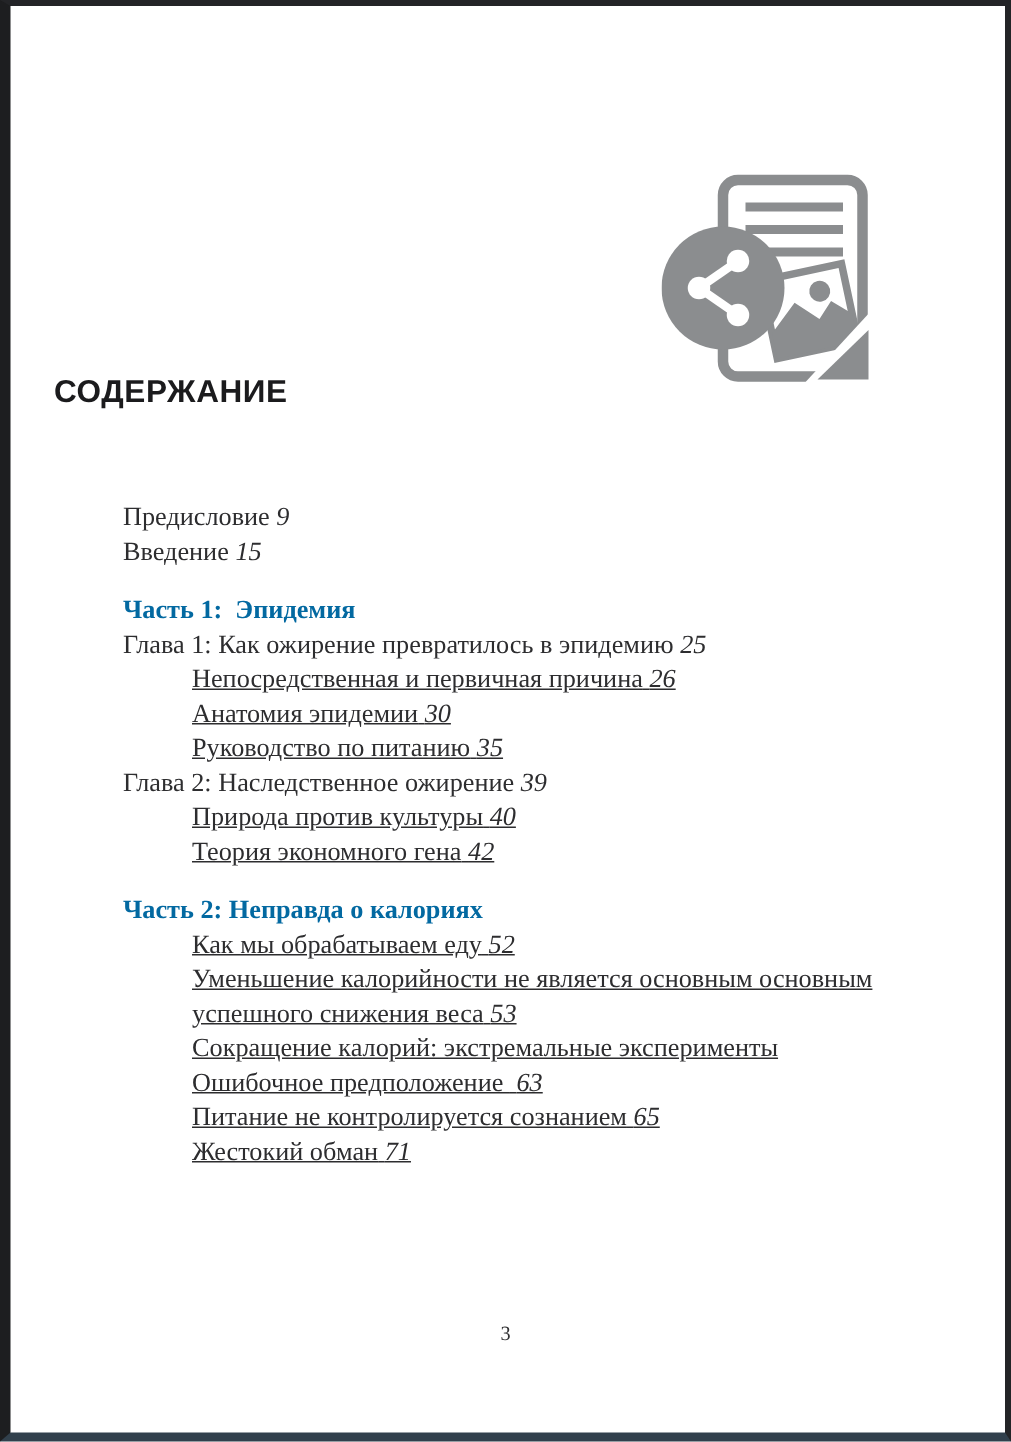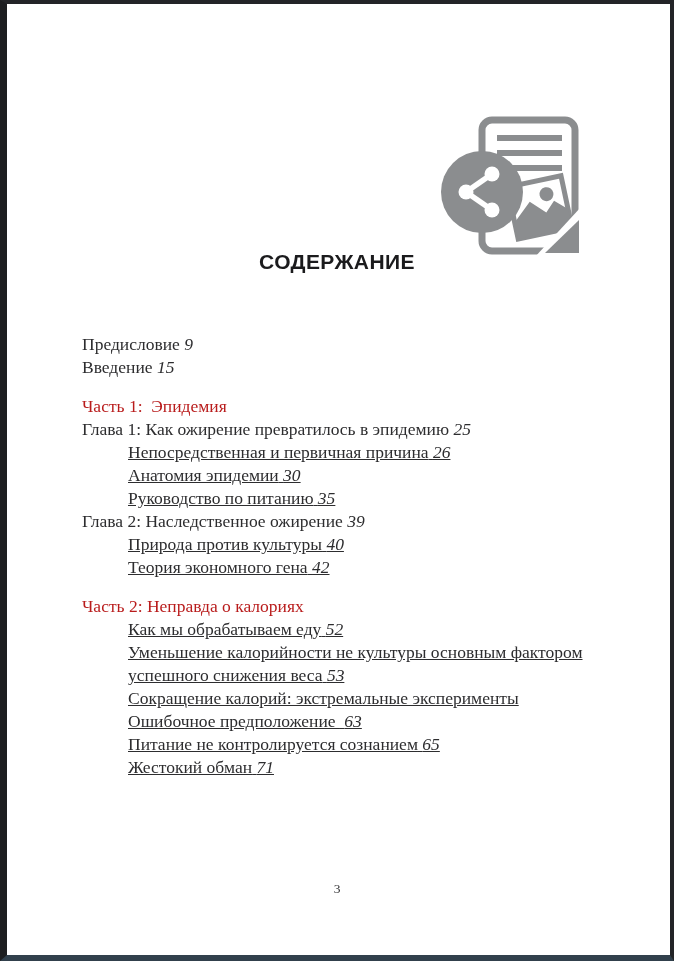--- a/index.html
+++ b/index.html
@@ -10,30 +10,30 @@
   .frame{
     position:absolute;inset:0;box-sizing:border-box;pointer-events:none;
     border-left:7px solid #1d1e20;
     border-top:4px solid #232427;
     border-right:4px solid #232427;
     border-bottom:6px solid #31404c;
   }
   .doc-icon{position:absolute;left:441px;top:111px;width:140px;height:147px;}
   .doc-icon svg{width:100%;height:100%;display:block;}
   .page-title{
-    position:absolute;left:0;right:0;top:250px;text-align:center;
+    position:absolute;left:0;right:0;top:250px;text-align:left;
     font-family:"Liberation Sans",sans-serif;font-weight:bold;
-    font-size:21px;letter-spacing:0.4px;color:#1b1b1d;
+    font-size:21px;letter-spacing:0.4px;color:#1b1b1d;padding-left:36px;
   }
   .toc{
     position:absolute;left:82px;top:333px;width:520px;
     font-size:17.5px;color:#2d2d2f;
   }
   .toc-line{line-height:23px;white-space:pre;}
-  .toc-line.part{font-weight:normal;margin-top:16px;color:#b91c1c;}
+  .toc-line.part{font-weight:bold;margin-top:16px;color:#0369a1;}
   .toc-line.sub,.toc-line.cont{padding-left:46px;text-decoration:underline;}
   .toc-page{font-style:italic;}
   .footer{
     position:absolute;left:0;right:0;top:881px;text-align:center;
     font-size:13.5px;color:#323234;
   }
 </style>
 </head>
 <body>
 
@@ -77,21 +77,21 @@
     <div class="toc-line part"><span class="toc-text">Часть 1:  Эпидемия</span></div>
     <div class="toc-line chapter"><span class="toc-text">Глава 1: Как ожирение превратилось в эпидемию</span> <span class="toc-page">25</span></div>
     <div class="toc-line sub"><span class="toc-text">Непосредственная и первичная причина</span> <span class="toc-page">26</span></div>
     <div class="toc-line sub"><span class="toc-text">Анатомия эпидемии</span> <span class="toc-page">30</span></div>
     <div class="toc-line sub"><span class="toc-text">Руководство по питанию</span> <span class="toc-page">35</span></div>
     <div class="toc-line chapter"><span class="toc-text">Глава 2: Наследственное ожирение</span> <span class="toc-page">39</span></div>
     <div class="toc-line sub"><span class="toc-text">Природа против культуры</span> <span class="toc-page">40</span></div>
     <div class="toc-line sub"><span class="toc-text">Теория экономного гена</span> <span class="toc-page">42</span></div>
     <div class="toc-line part"><span class="toc-text">Часть 2: Неправда о калориях</span></div>
     <div class="toc-line sub"><span class="toc-text">Как мы обрабатываем еду</span> <span class="toc-page">52</span></div>
-    <div class="toc-line sub"><span class="toc-text">Уменьшение калорийности не культуры основным фактором</span></div>
+    <div class="toc-line sub"><span class="toc-text">Уменьшение калорийности не является основным основным</span></div>
     <div class="toc-line cont"><span class="toc-text">успешного снижения веса</span> <span class="toc-page">53</span></div>
     <div class="toc-line sub"><span class="toc-text">Сокращение калорий: экстремальные эксперименты</span></div>
     <div class="toc-line sub"><span class="toc-text">Ошибочное предположение </span> <span class="toc-page">63</span></div>
     <div class="toc-line sub"><span class="toc-text">Питание не контролируется сознанием</span> <span class="toc-page">65</span></div>
     <div class="toc-line sub"><span class="toc-text">Жестокий обман</span> <span class="toc-page">71</span></div>
   </div>
 
 <div class="footer">3</div>
 
 </body></html>

